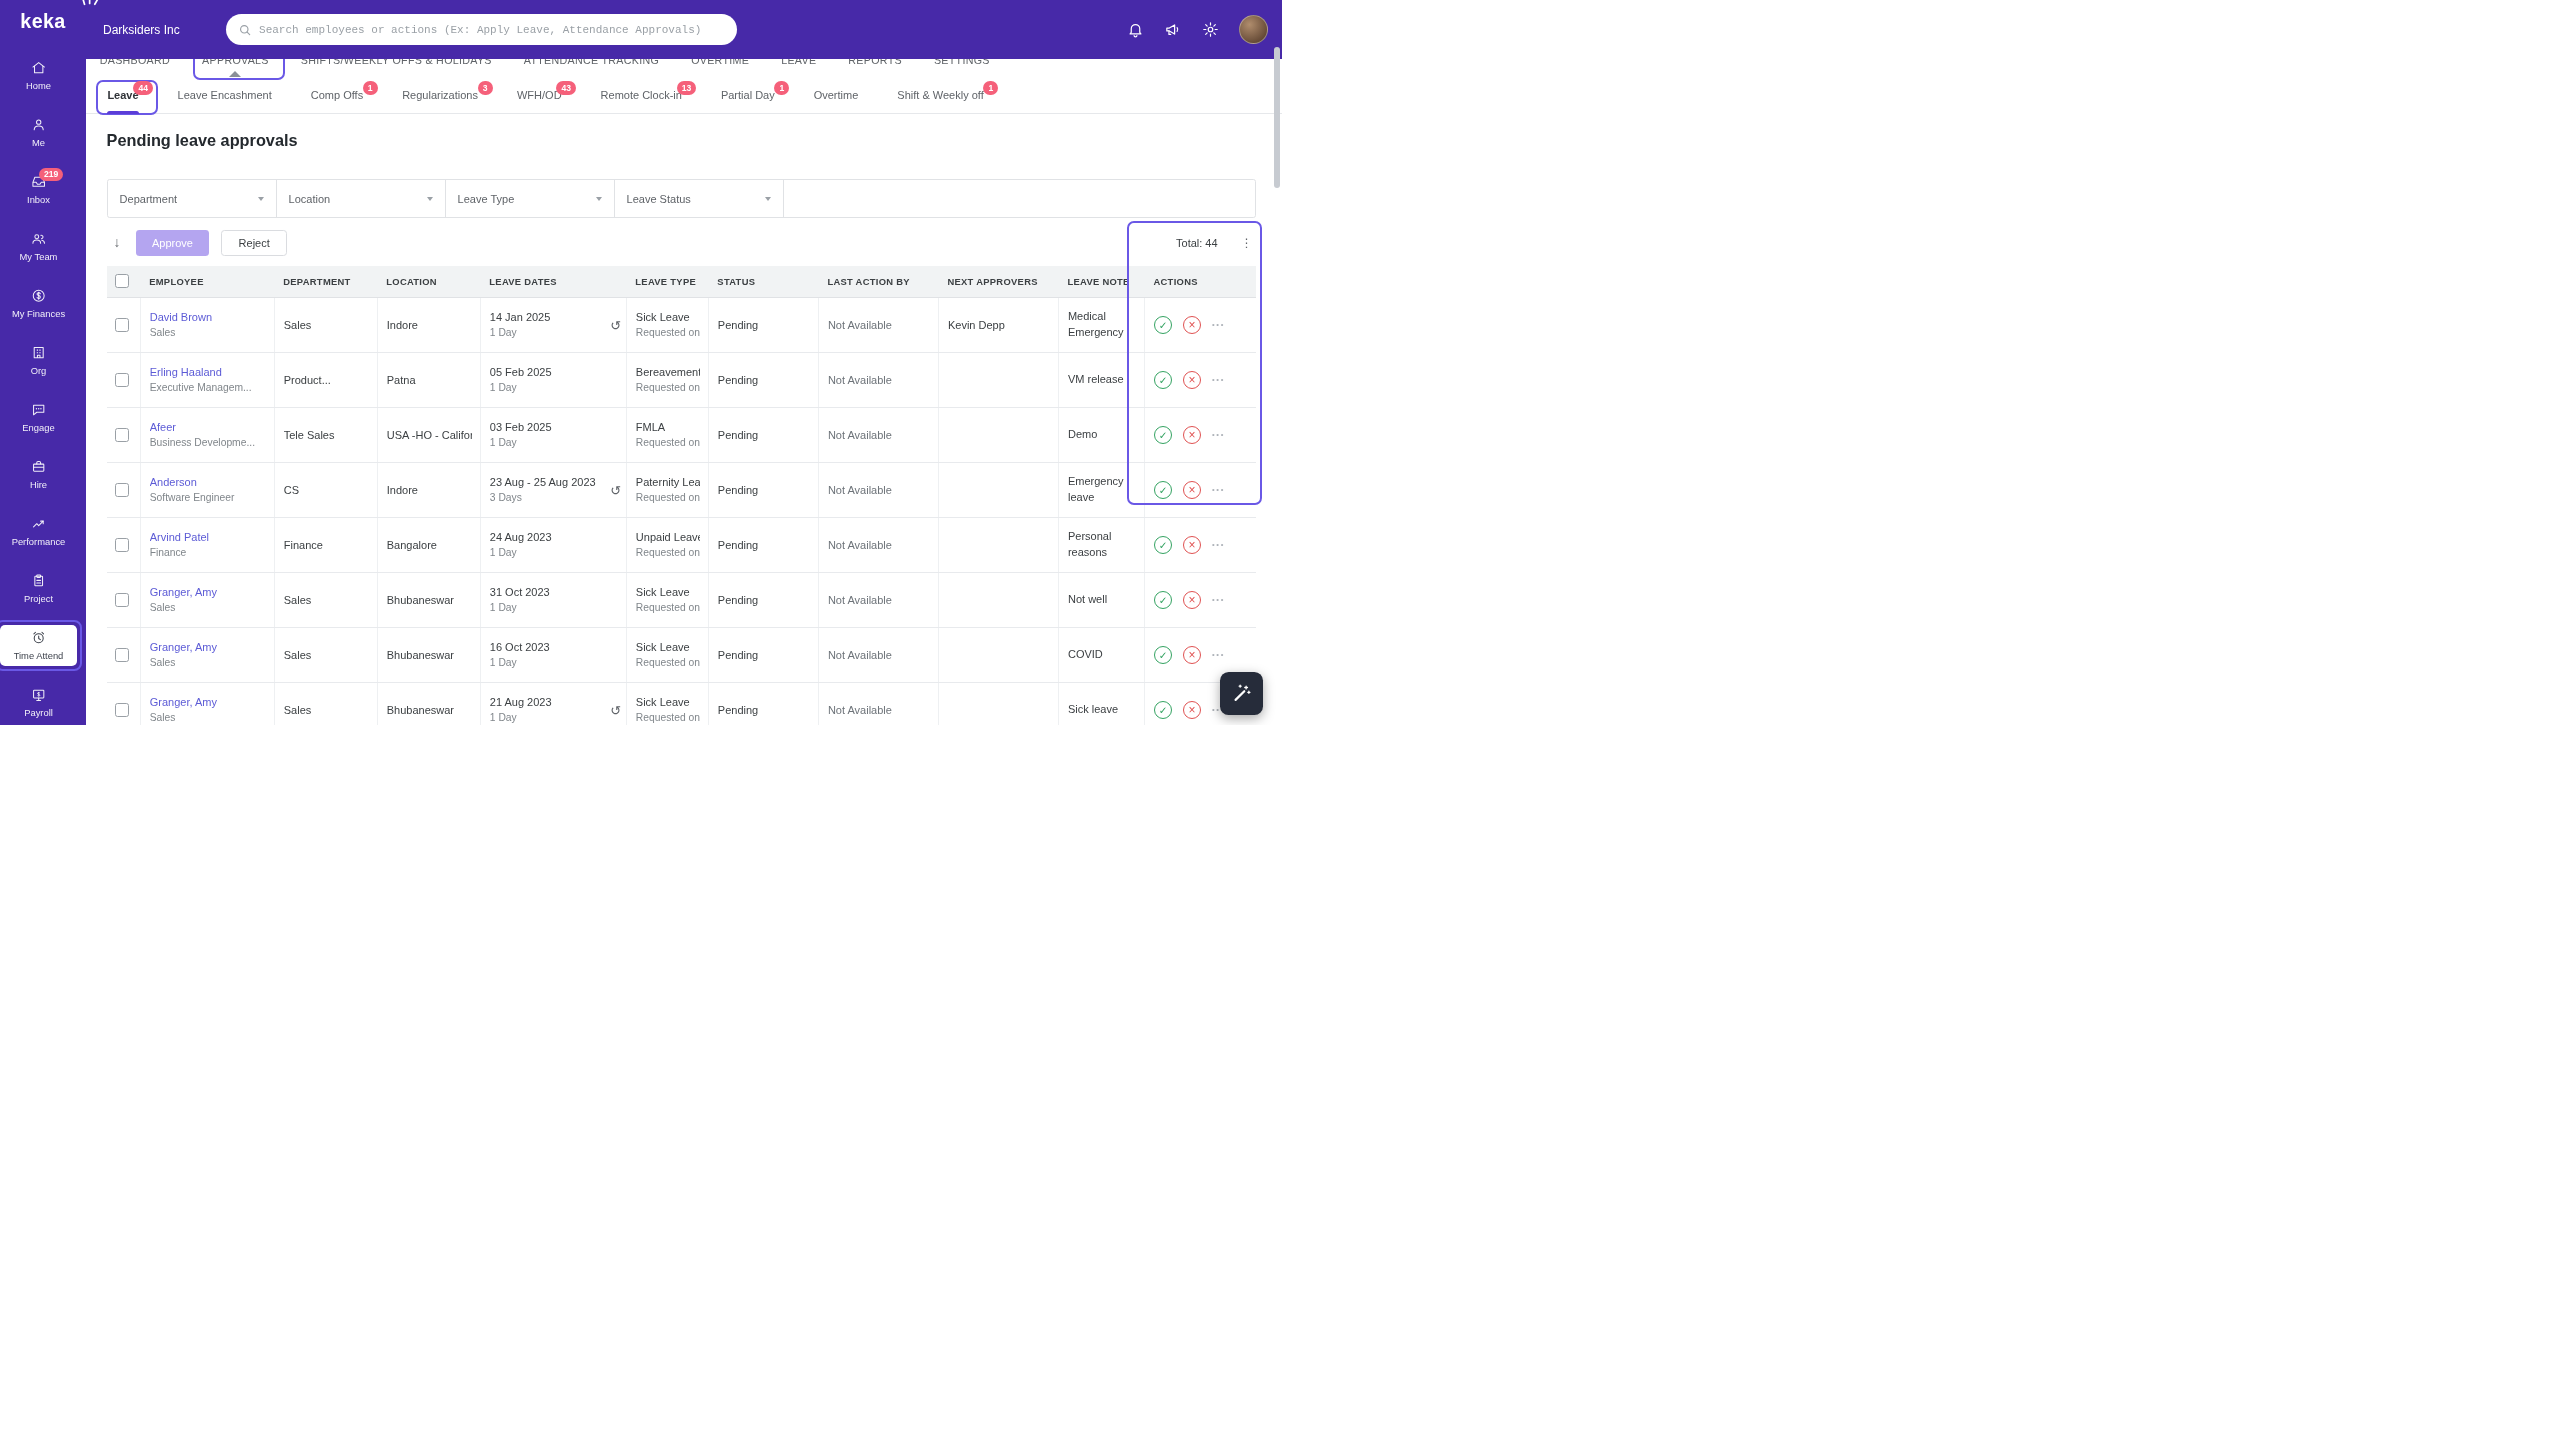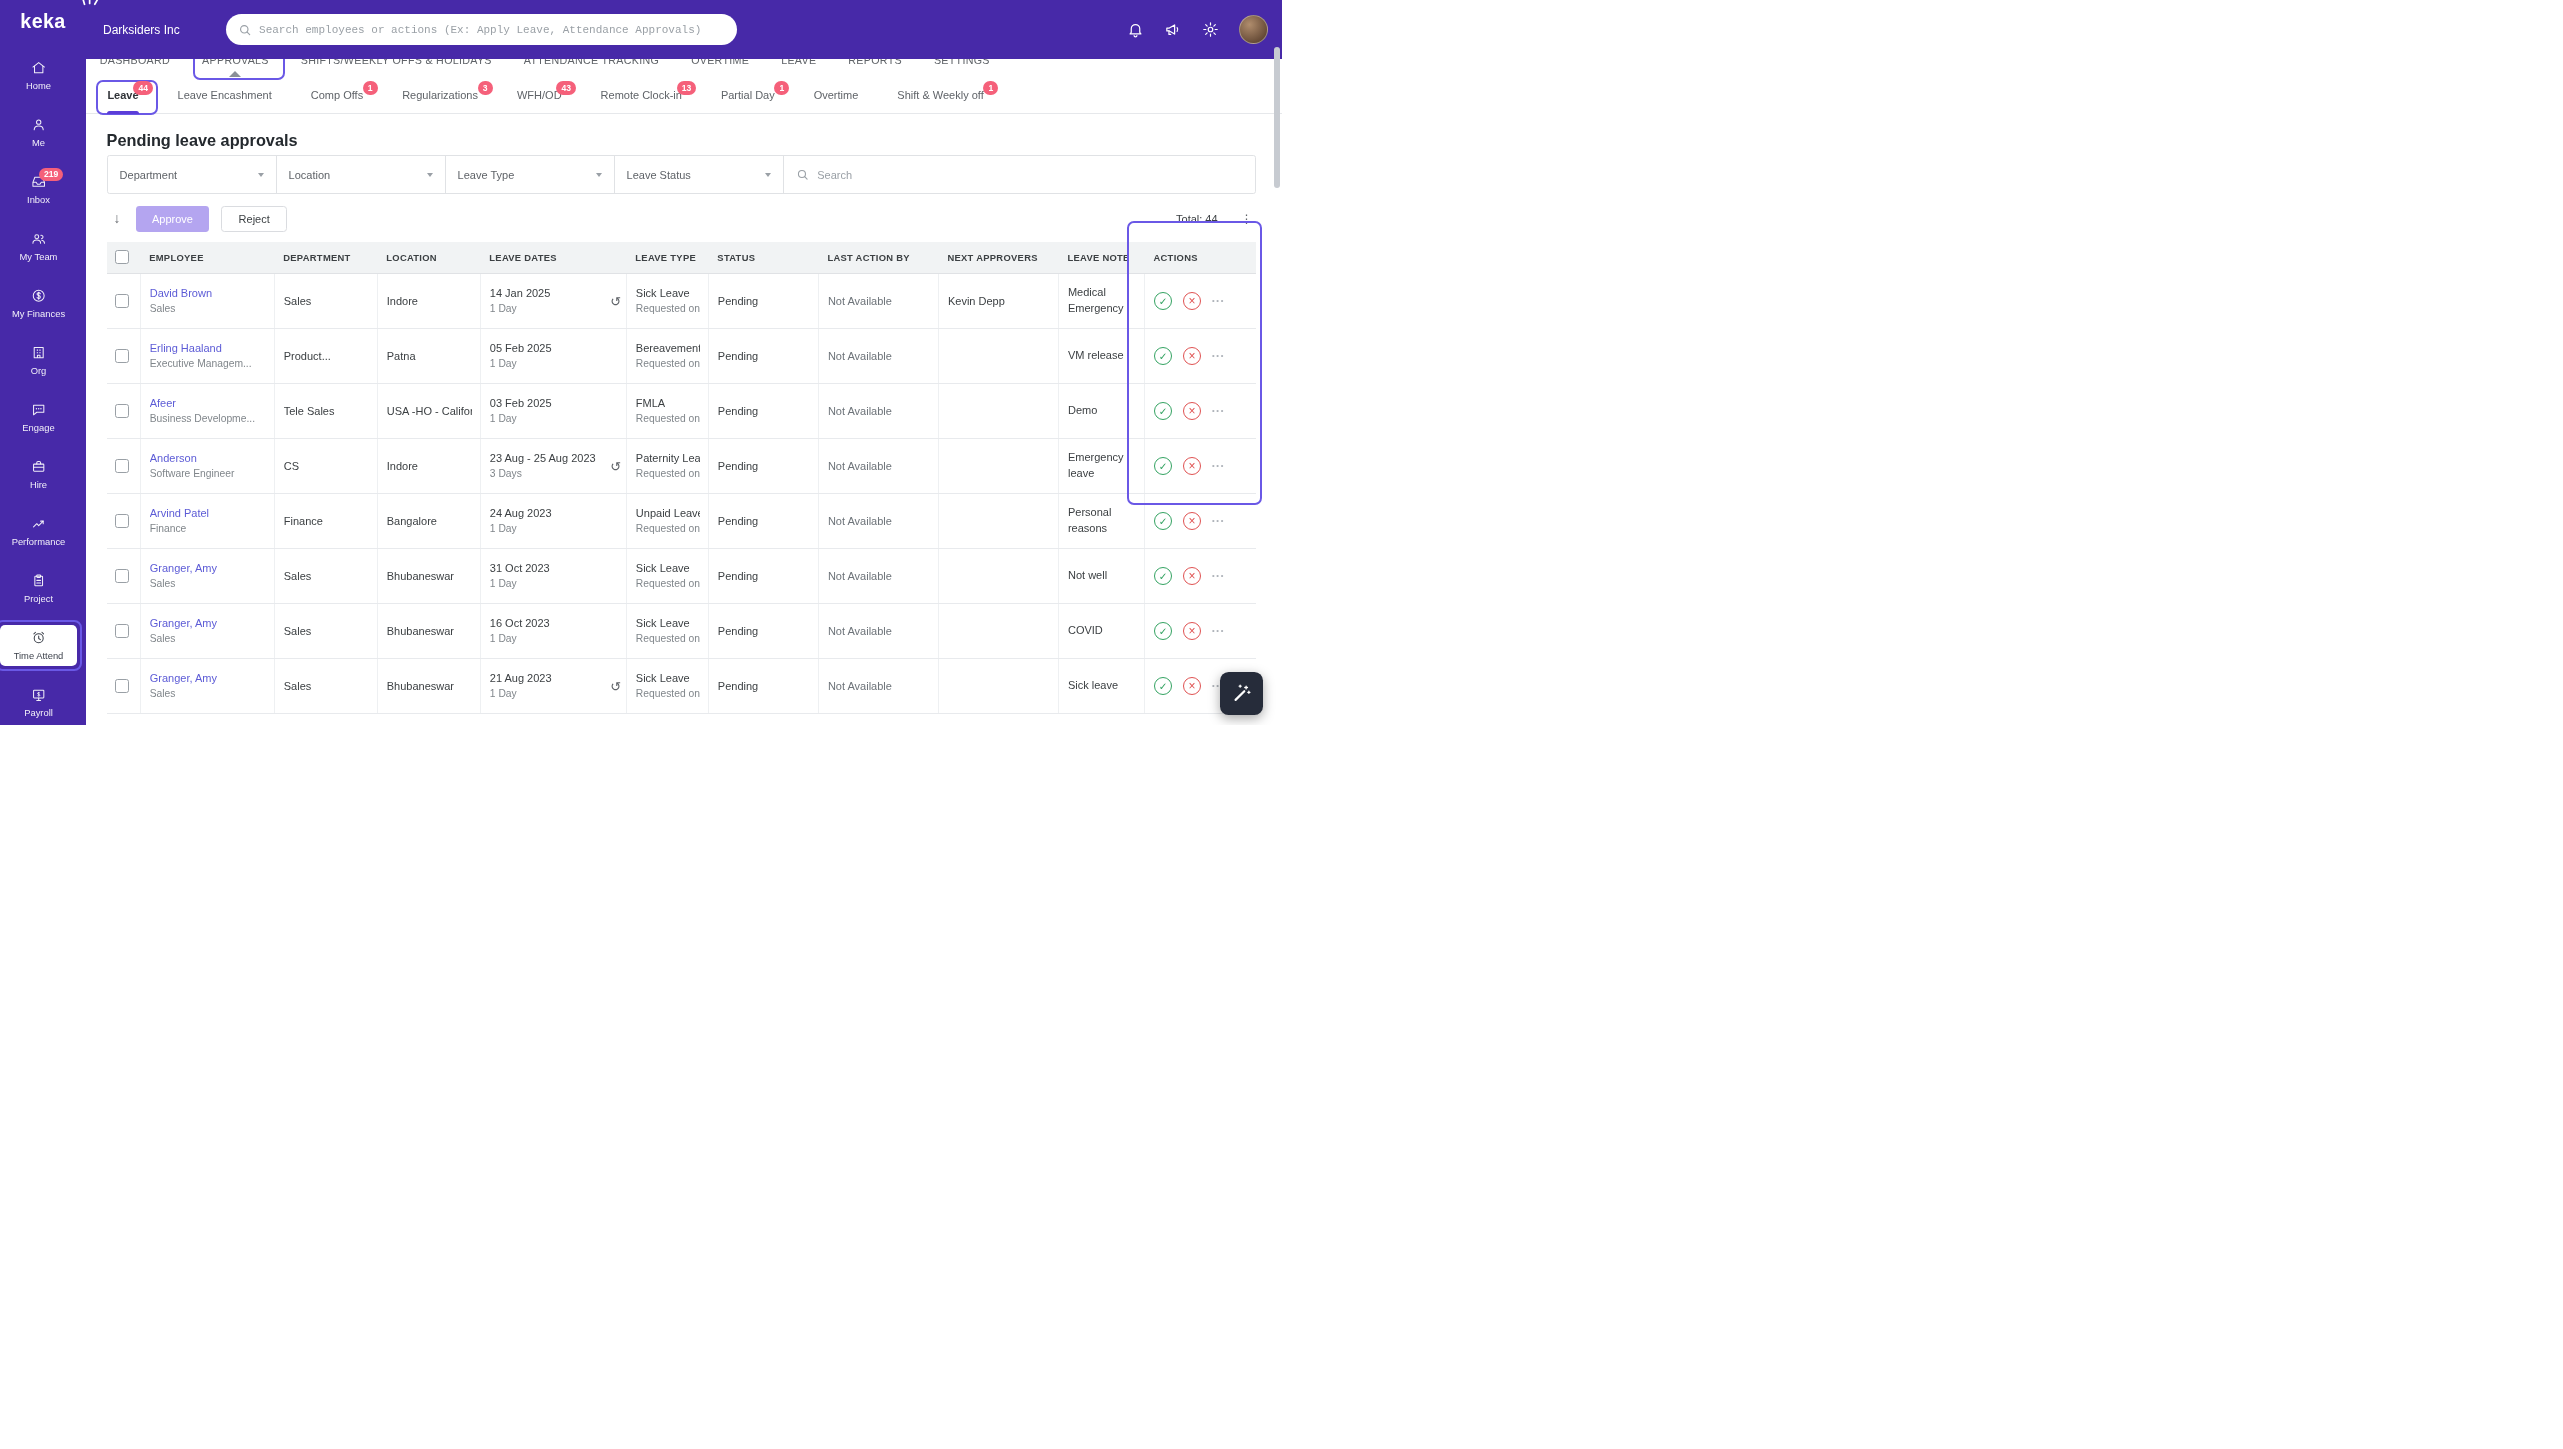--- a/index.html
+++ b/index.html
@@ -42,21 +42,21 @@
   .nav-caret { position:absolute; bottom:-11px; left:50%; transform:translateX(-50%); width:0; height:0;
                border-left:6px solid transparent; border-right:6px solid transparent; border-bottom:6.9px solid #8a8f98; }
   .subtab-row { height:37px; border-bottom:0.9px solid #e6e8eb; display:flex; align-items:center; gap:39px; padding-left:21.4px; }
   .subtab { position:relative; height:100%; display:flex; align-items:center; font-size:11px; color:#5f6368; cursor:pointer; white-space:nowrap; }
   .subtab .pill { position:absolute; top:4.3px; right:-14.6px; }
   .subtab.active { color:#2f3237; font-weight:bold; }
   .subtab.active::after { content:""; position:absolute; left:0; right:0; bottom:-0.9px; height:2.6px; background:#5b3dd8; border-radius:2.6px 2.6px 0 0; }
   .subtab.annotated::before { content:""; position:absolute; top:2.6px; bottom:-1.7px; left:-11px; right:-19px;
                               border:2.6px solid #6a58e6; border-radius:6.9px; pointer-events:none; }
   .content { padding:0 26px 0 20.6px; }
-  .page-title { margin:17px 0 5px; font-size:16.3px; font-weight:bold; color:#24292e; }
+  .page-title { margin:17px 0 29px; font-size:16.3px; font-weight:bold; color:#24292e; }
   
   .filterbar { display:flex; border:0.9px solid #e0e2e5; border-radius:2.6px; height:39px; background:#fff; }
   .filter { flex:0 0 169px; display:flex; align-items:center; justify-content:space-between; padding:0 12px;
             border-right:0.9px solid #e0e2e5; color:#5f6368; font-size:11px; cursor:pointer; }
   .caret-down { width:0; height:0; border-left:3.9px solid transparent; border-right:3.9px solid transparent; border-top:4.3px solid #9aa0a6; }
   .filter-search { flex:1; display:flex; align-items:center; gap:8.6px; padding:0 12px; }
   .filter-search input { border:none; outline:none; flex:1; font-size:11px; color:#3c4043; }
   
   .toolbar { display:flex; align-items:center; gap:12px; margin-top:11px; height:27.4px; }
   .sort-btn { font-size:13.7px; color:#5f6368; cursor:pointer; margin:0 3.4px 0 6.9px; }
@@ -328,27 +328,20 @@
         <span class="caret-down"></span>
       </div>
       <div class="filter">
         <span>Leave Type</span>
         <span class="caret-down"></span>
       </div>
       <div class="filter">
         <span>Leave Status</span>
         <span class="caret-down"></span>
       </div>
-      <div class="filter-search">
-        <svg width="13" height="13" viewBox="0 0 24 24" fill="none" stroke="#9aa0a6" stroke-width="2" stroke-linecap="round">
-            <circle cx="11" cy="11" r="6.5"></circle>
-            <path d="M16 16l4.5 4.5"></path>
-          </svg>
-        <input type="text" placeholder="Search" style="">
-      </div>
     </div>
 
     <div class="toolbar">
       <span class="sort-btn">↓</span>
       <button class="btn-approve">Approve</button>
       <button class="btn-reject">Reject</button>
       <div class="toolbar-right">
         <span class="total">Total: 44</span>
         <span class="kebab">⋮</span>
       </div>

